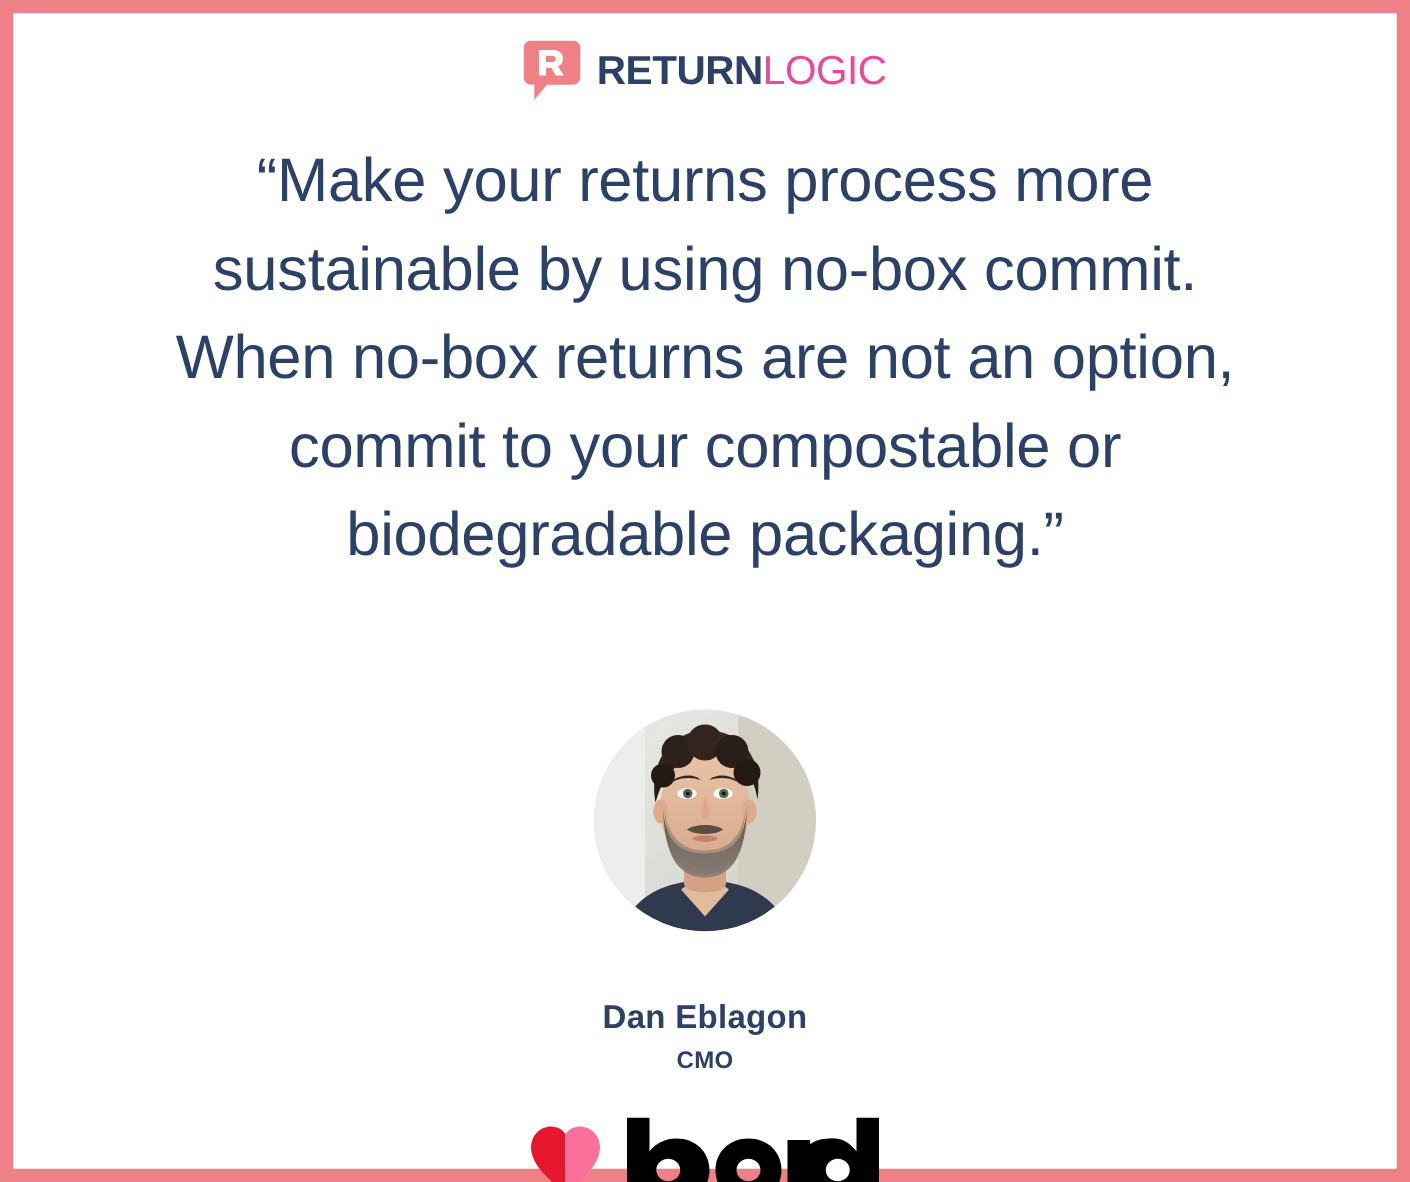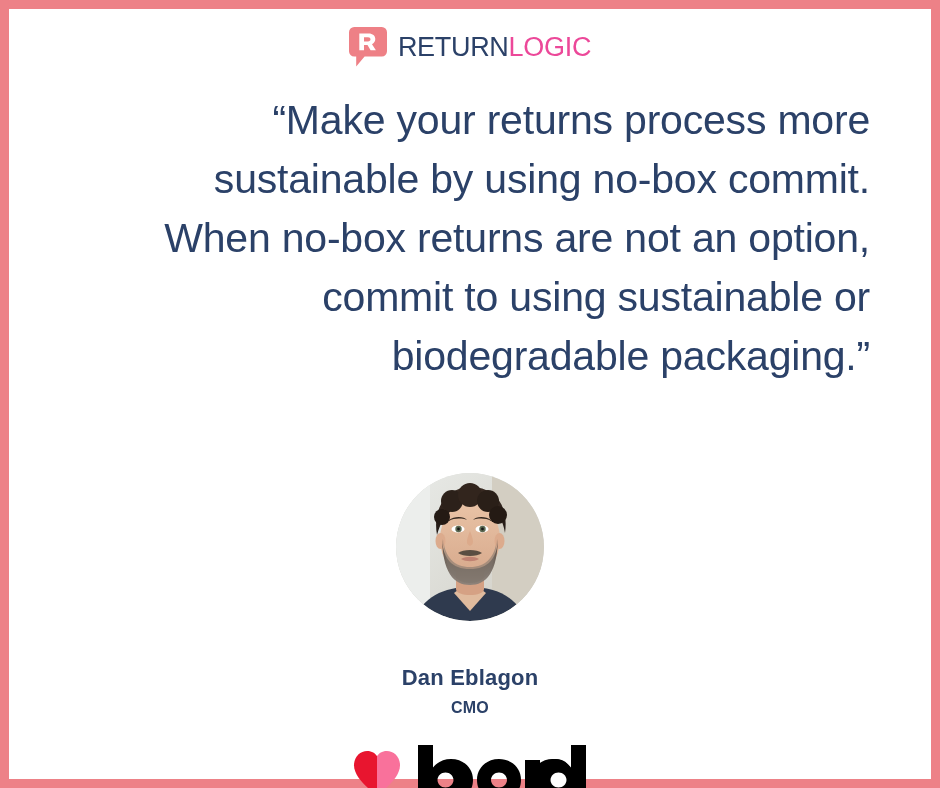--- a/index.html
+++ b/index.html
@@ -52,33 +52,33 @@
   }
   .brand-word {
     font-size: 27px;
     letter-spacing: -0.3px;
     line-height: 1;
     white-space: nowrap;
     display: flex;
     align-items: baseline;
   }
   .brand-word .w-return {
-    font-weight: normal;
+    font-weight: bold;
     color: #2b4168;
   }
   .brand-word .w-logic {
     font-weight: normal;
     color: #ec4899;
   }
 
   
   .quote {
     margin-top: 24px;
     width: 800px;
-    text-align: right;
+    text-align: center;
     color: #2b4168;
     font-size: 41px;
     line-height: 59px;
     font-weight: normal;
     letter-spacing: -0.2px;
   }
   .quote-line { display: block; white-space: nowrap; }
 
   
   .avatar-wrap {
@@ -139,21 +139,21 @@
       <div class="brand-word">
         <span class="w-return">RETURN</span>
           <span class="w-logic">LOGIC</span>
       </div>
     </div>
 
     <blockquote class="quote">
       <span class="quote-line">“Make your returns process more</span>
       <span class="quote-line">sustainable by using no-box commit.</span>
       <span class="quote-line">When no-box returns are not an option,</span>
-      <span class="quote-line">commit to using sustainable or</span>
+      <span class="quote-line">commit to your compostable or</span>
       <span class="quote-line">biodegradable packaging.”</span>
     </blockquote>
 
     <div class="avatar-wrap">
       <svg class="avatar-svg" viewBox="0 0 148 148">
         <defs>
           <clipPath id="circ">
               <circle cx="74" cy="74" r="74"></circle>
             </clipPath>
           <linearGradient id="bg" x1="0" y1="0" x2="1" y2="1">

